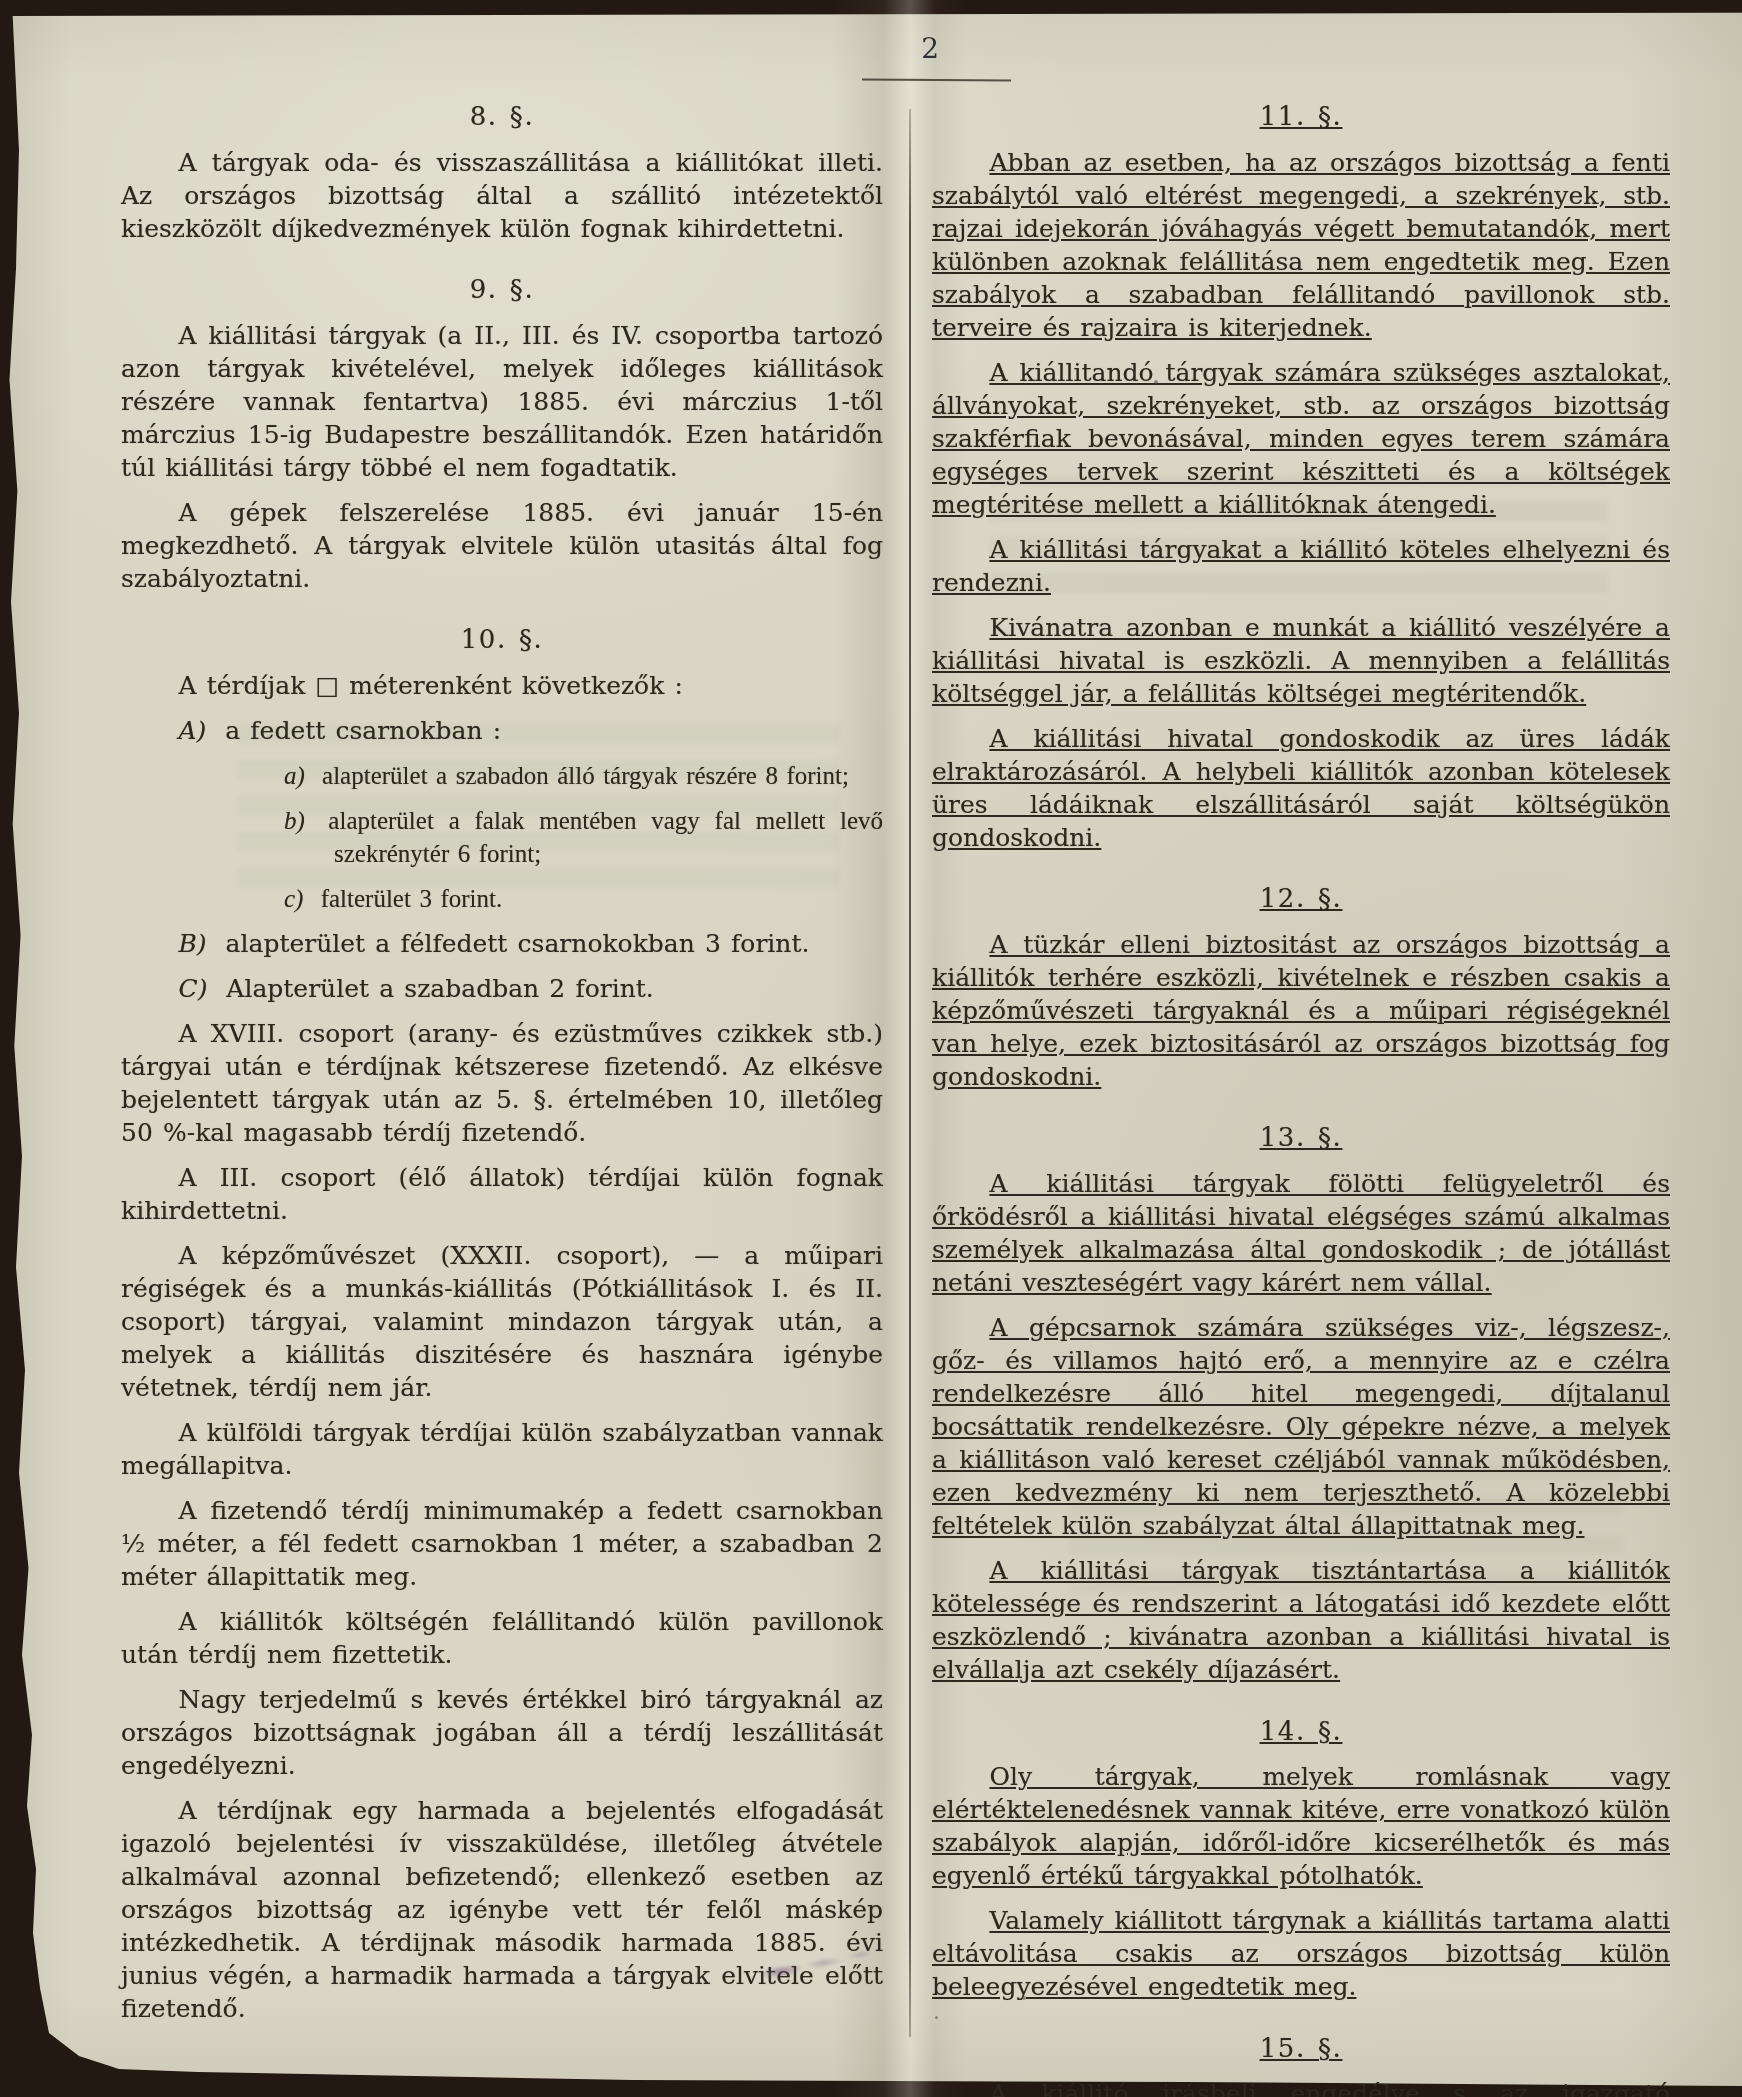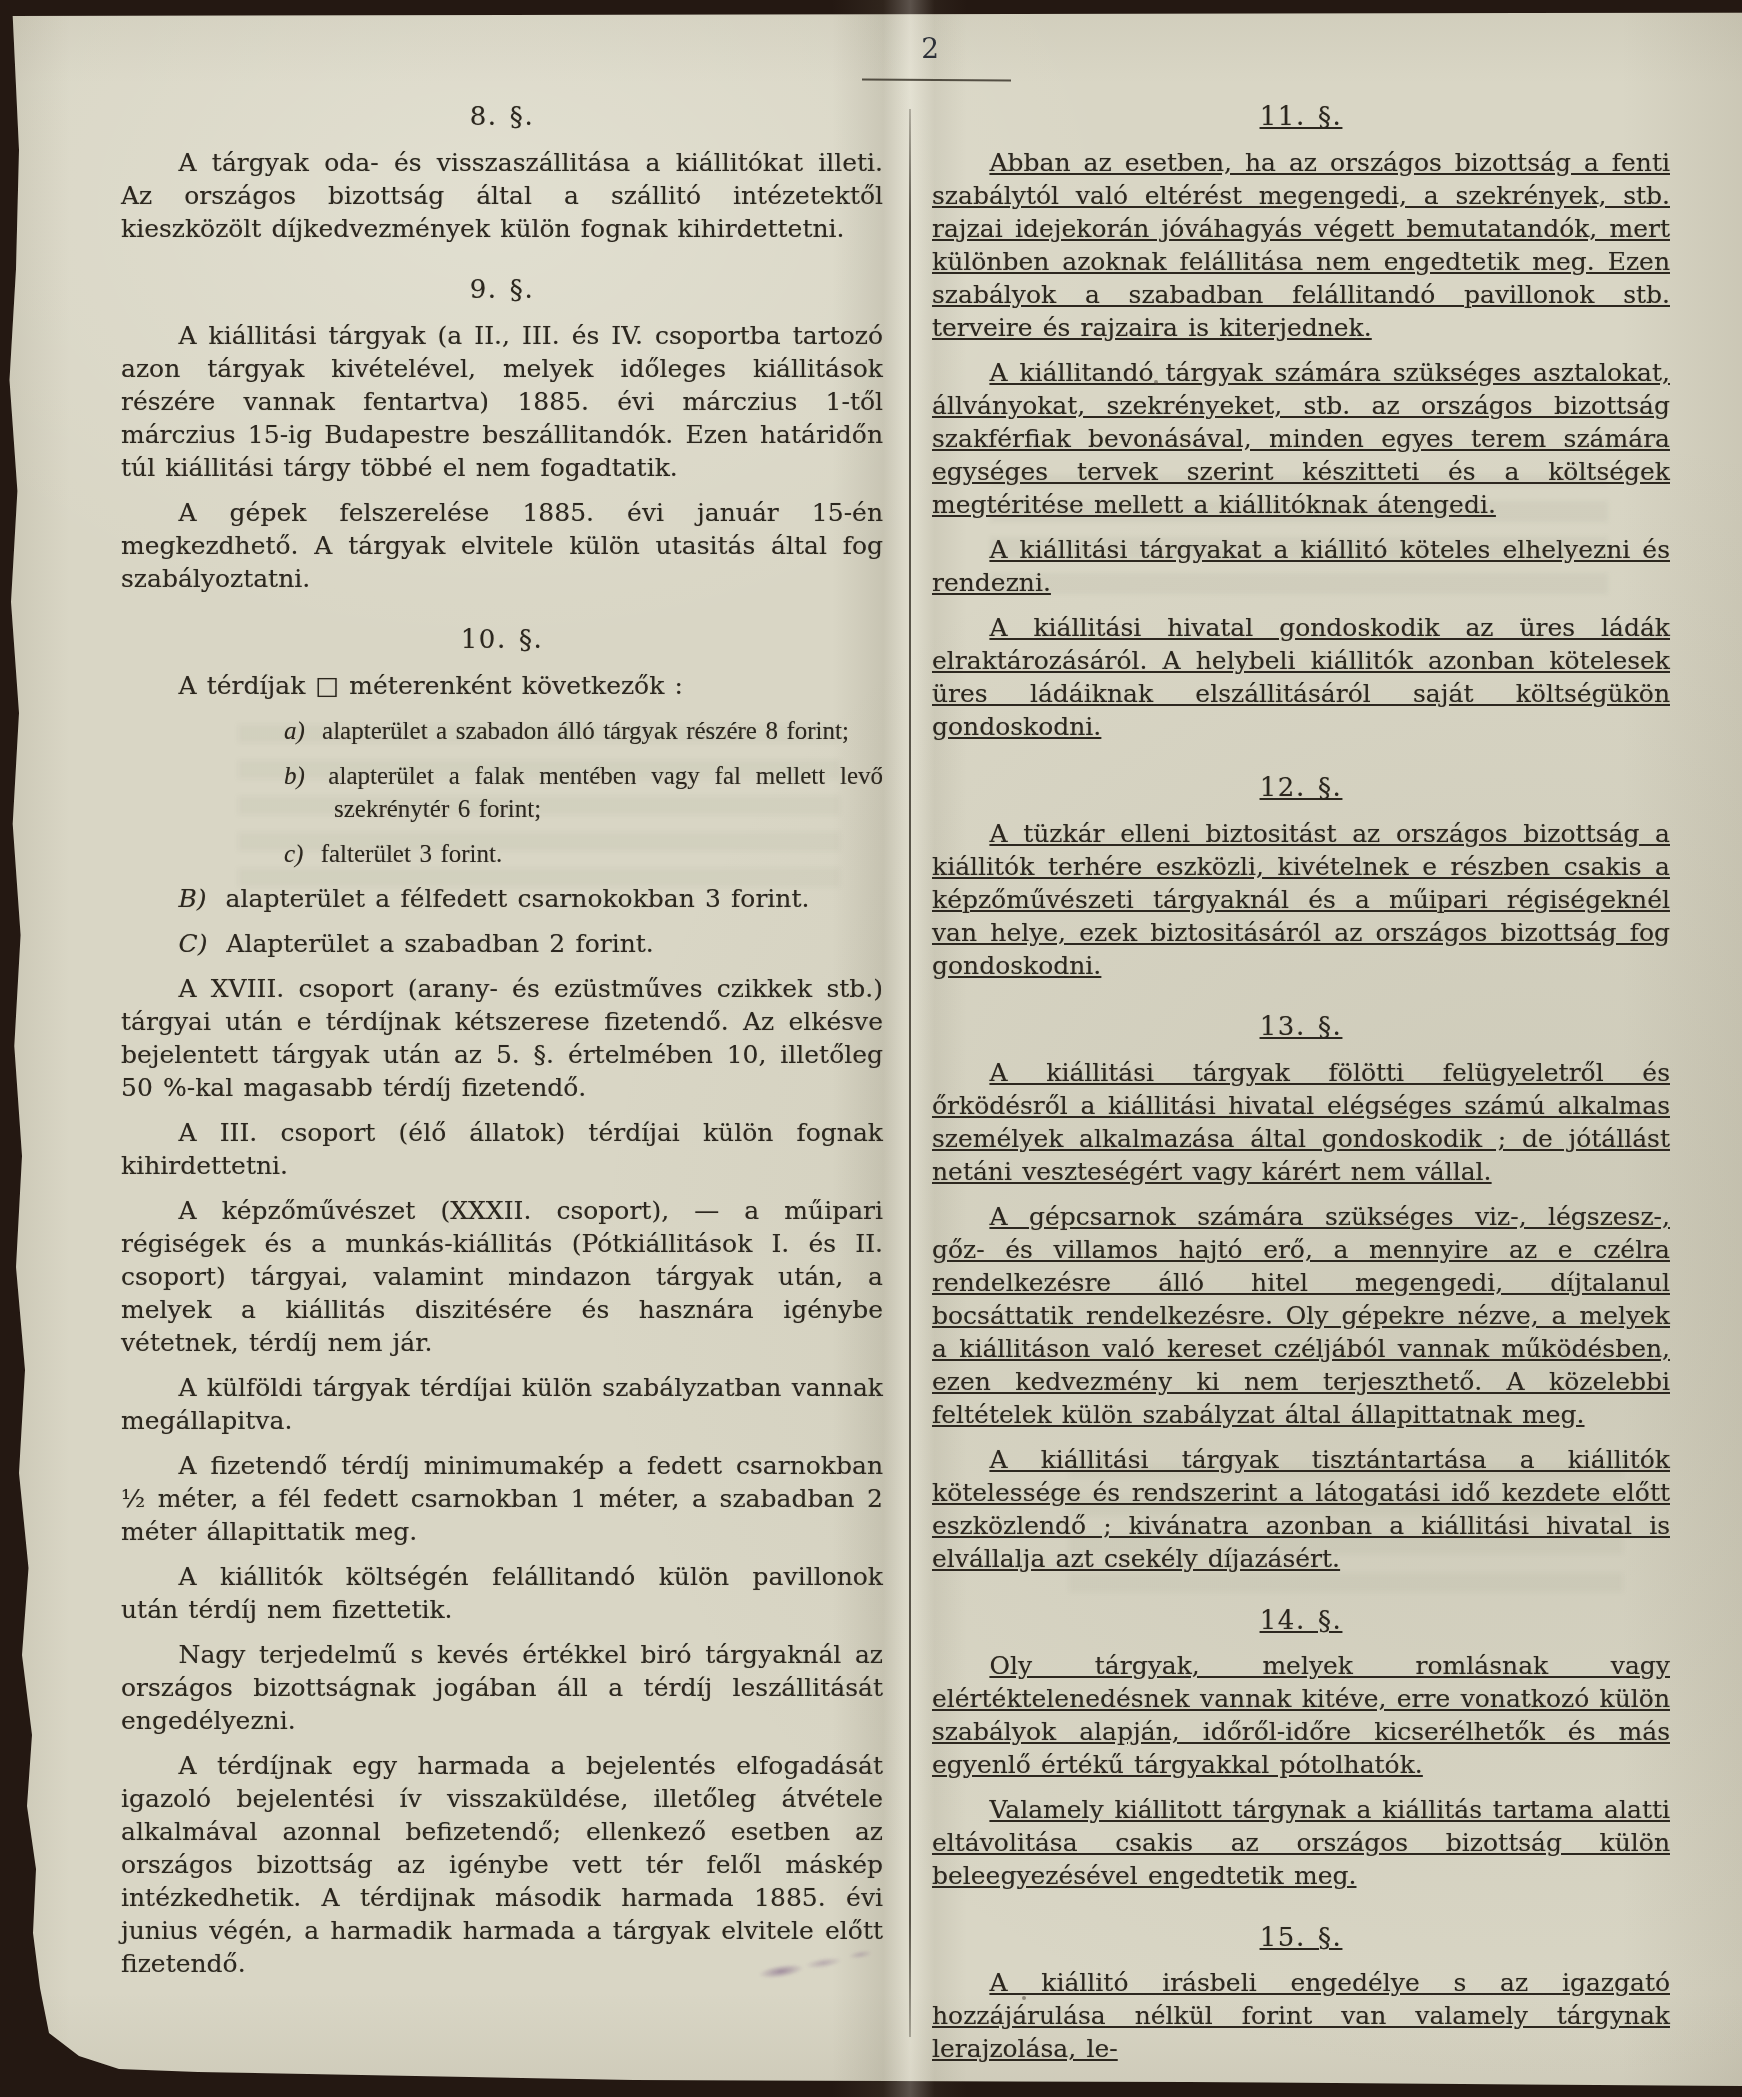--- a/index.html
+++ b/index.html
@@ -91,20 +91,21 @@
       <p class="p">A tárgyak oda- és visszaszállitása a kiállitókat illeti. Az országos bizottság által a szállitó intézetektől kieszközölt díjkedvezmények külön fognak kihirdettetni.</p>
     </section>
     <section>
       <h2 class="sec-head">9. §.</h2>
       <p class="p">A kiállitási tárgyak (a II., III. és IV. csoportba tartozó azon tárgyak kivételével, melyek időleges kiállitások részére vannak fentartva) 1885. évi márczius 1-től márczius 15-ig Budapestre beszállitandók. Ezen határidőn túl kiállitási tárgy többé el nem fogadtatik.</p>
       <p class="p">A gépek felszerelése 1885. évi január 15-én megkezdhető. A tárgyak elvitele külön utasitás által fog szabályoztatni.</p>
     </section>
     <section>
       <h2 class="sec-head">10. §.</h2>
       <p class="p">A térdíjak □ méterenként következők :</p>
+      <p class="li1"><i class="marker">A)</i> a fedett csarnokban :</p>
       <p class="li2"><i class="marker">a)</i> alapterület a szabadon álló tárgyak részére 8 forint;</p>
       <p class="li2"><i class="marker">b)</i> alapterület a falak mentében vagy fal mellett levő szekrénytér 6 forint;</p>
       <p class="li2"><i class="marker">c)</i> falterület 3 forint.</p>
       <p class="li1"><i class="marker">B)</i> alapterület a félfedett csarnokokban 3 forint.</p>
       <p class="li1"><i class="marker">C)</i> Alapterület a szabadban 2 forint.</p>
       <p class="p">A XVIII. csoport (arany- és ezüstműves czikkek stb.) tárgyai után e térdíjnak kétszerese fizetendő. Az elkésve bejelentett tárgyak után az 5. §. értelmében 10, illetőleg 50 %-kal magasabb térdíj fizetendő.</p>
       <p class="p">A III. csoport (élő állatok) térdíjai külön fognak kihirdettetni.</p>
       <p class="p">A képzőművészet (XXXII. csoport), — a műipari régiségek és a munkás-kiállitás (Pótkiállitások I. és II. csoport) tárgyai, valamint mindazon tárgyak után, a melyek a kiállitás diszitésére és hasznára igénybe vétetnek, térdíj nem jár.</p>
       <p class="p">A külföldi tárgyak térdíjai külön szabályzatban vannak megállapitva.</p>
       <p class="p">A fizetendő térdíj minimumakép a fedett csarnokban ½ méter, a fél fedett csarnokban 1 méter, a szabadban 2 méter állapittatik meg.</p>
@@ -112,20 +113,21 @@
       <p class="p">Nagy terjedelmű s kevés értékkel biró tárgyaknál az országos bizottságnak jogában áll a térdíj leszállitását engedélyezni.</p>
       <p class="p">A térdíjnak egy harmada a bejelentés elfogadását igazoló bejelentési ív visszaküldése, illetőleg átvétele alkalmával azonnal befizetendő; ellenkező esetben az országos bizottság az igénybe vett tér felől máskép intézkedhetik. A térdijnak második harmada 1885. évi junius végén, a harmadik harmada a tárgyak elvitele előtt fizetendő.</p>
     </section>
   </div>
 <div class="col col-right">
     <section>
       <h2 class="sec-head">11. §.</h2>
       <p class="p">Abban az esetben, ha az országos bizottság a fenti szabálytól való eltérést megengedi, a szekrények, stb. rajzai idejekorán jóváhagyás végett bemutatandók, mert különben azoknak felállitása nem engedtetik meg. Ezen szabályok a szabadban felállitandó pavillonok stb. terveire és rajzaira is kiterjednek.</p>
       <p class="p">A kiállitandó tárgyak számára szükséges asztalokat, állványokat, szekrényeket, stb. az országos bizottság szakférfiak bevonásával, minden egyes terem számára egységes tervek szerint készitteti és a költségek megtéritése mellett a kiállitóknak átengedi.</p>
       <p class="p">A kiállitási tárgyakat a kiállitó köteles elhelyezni és rendezni.</p>
+      <p class="p">Kivánatra azonban e munkát a kiállitó veszélyére a kiállitási hivatal is eszközli. A mennyiben a felállitás költséggel jár, a felállitás költségei megtéritendők.</p>
       <p class="p">A kiállitási hivatal gondoskodik az üres ládák elraktározásáról. A helybeli kiállitók azonban kötelesek üres ládáiknak elszállitásáról saját költségükön gondoskodni.</p>
     </section>
     <section>
       <h2 class="sec-head">12. §.</h2>
       <p class="p">A tüzkár elleni biztositást az országos bizottság a kiállitók terhére eszközli, kivételnek e részben csakis a képzőművészeti tárgyaknál és a műipari régiségeknél van helye, ezek biztositásáról az országos bizottság fog gondoskodni.</p>
     </section>
     <section>
       <h2 class="sec-head">13. §.</h2>
       <p class="p">A kiállitási tárgyak fölötti felügyeletről és őrködésről a kiállitási hivatal elégséges számú alkalmas személyek alkalmazása által gondoskodik ; de jótállást netáni veszteségért vagy kárért nem vállal.</p>
       <p class="p">A gépcsarnok számára szükséges viz-, légszesz-, gőz- és villamos hajtó erő, a mennyire az e czélra rendelkezésre álló hitel megengedi, díjtalanul bocsáttatik rendelkezésre. Oly gépekre nézve, a melyek a kiállitáson való kereset czéljából vannak működésben, ezen kedvezmény ki nem terjeszthető. A közelebbi feltételek külön szabályzat által állapittatnak meg.</p>

